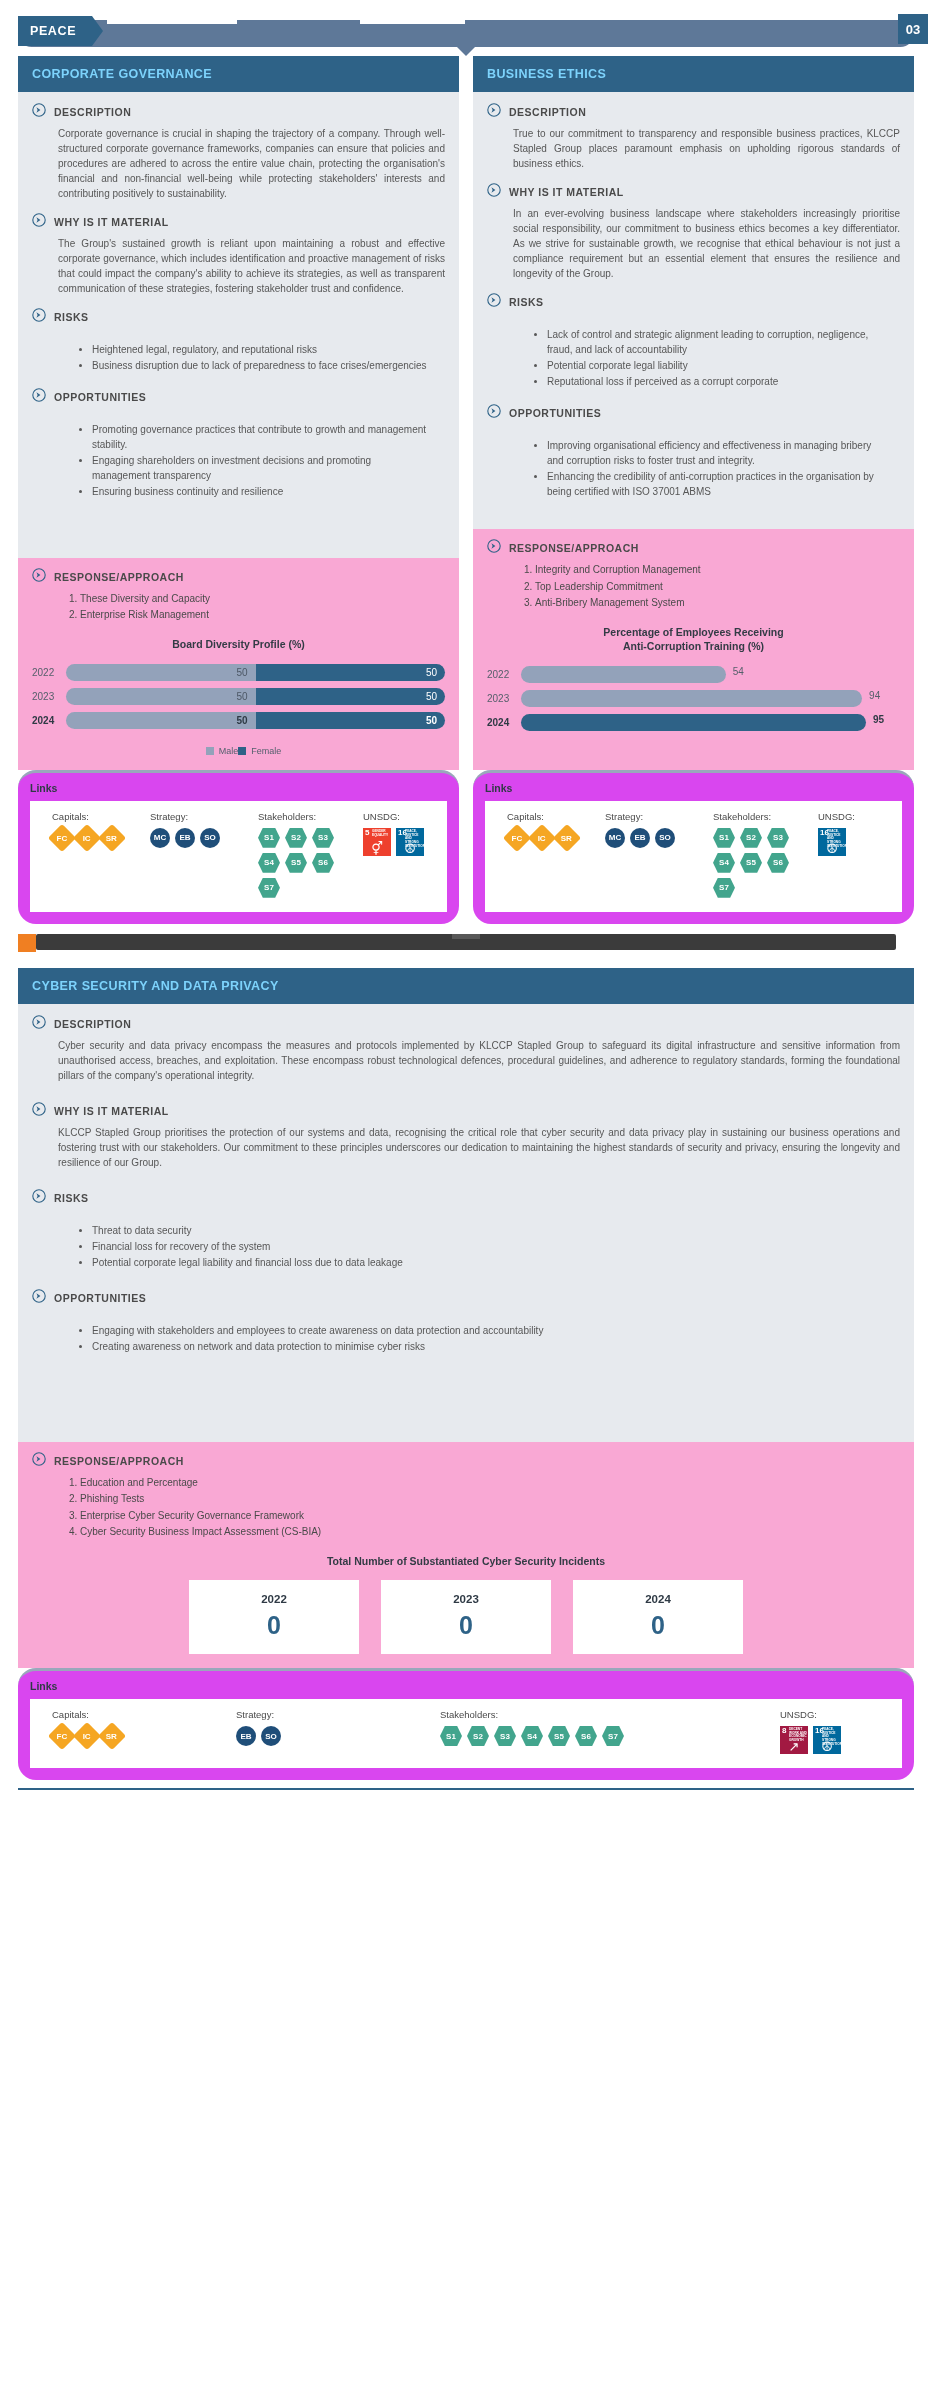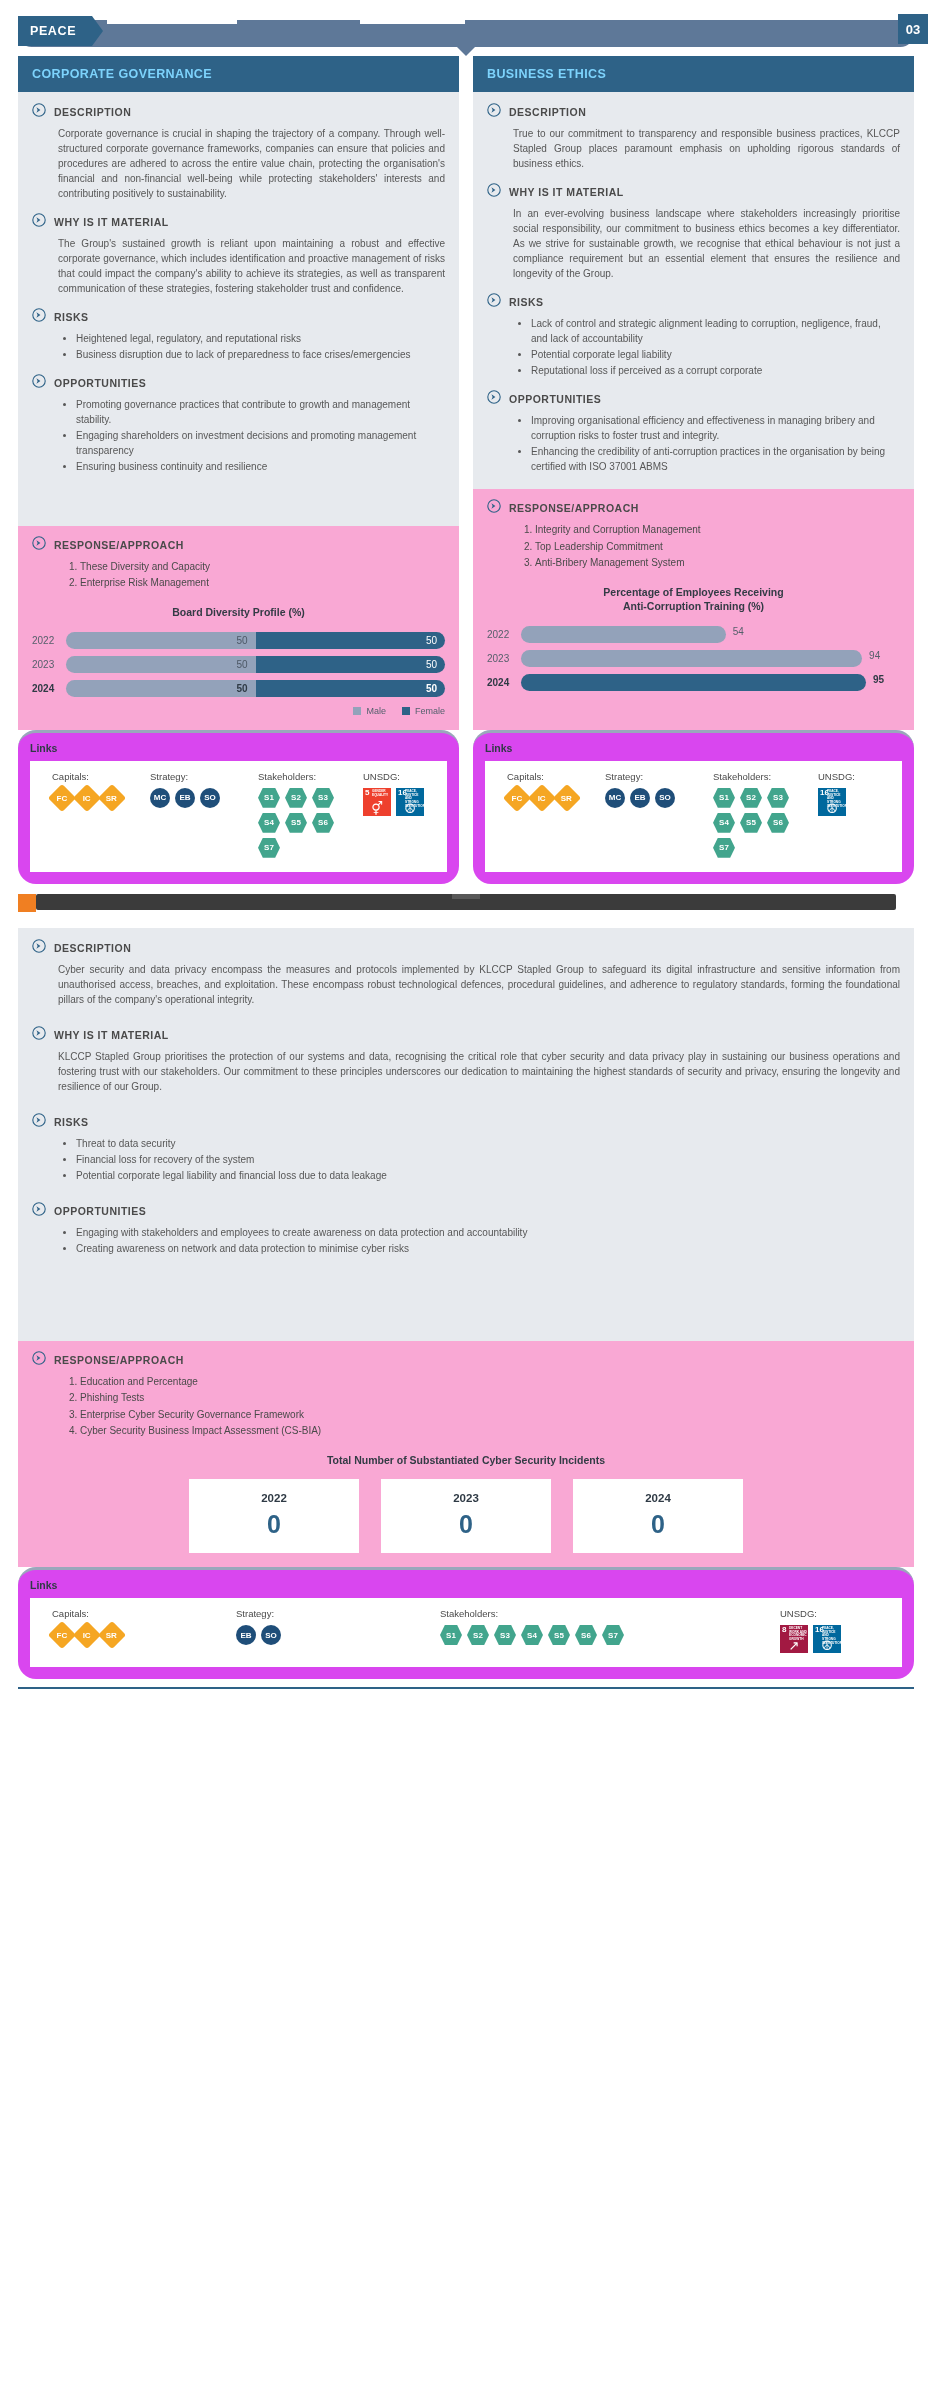--- a/index.html
+++ b/index.html
@@ -125,21 +125,21 @@
   }
   .blk-text {
     font-size: 10px;
     line-height: 1.5;
     color: #575757;
     text-align: justify;
     padding-left: 26px;
   }
   ul.blk-list {
     padding-left: 44px;
-    margin: 0;
+    margin: 16px;
   }
   ul.blk-list li {
     font-size: 10px;
     line-height: 1.5;
     color: #575757;
     margin-bottom: 1px;
   }
   ol.blk-ol {
     padding-left: 48px;
     margin: 0;
@@ -219,23 +219,22 @@
     font-size: 10px;
     color: #555f6b;
     margin-left: 7px;
     width: 24px;
     flex: 0 0 24px;
   }
   .bar-val.cur { font-weight: bold; color: #2f3a45; }
 
   .legend {
     display: flex;
-    gap: 16px;
-    justify-content: flex-end;
-    margin-top: 8px;
+    justify-content: center;
+    margin-top: 16px;
     padding-left: 10px;
   }
   .legend-item {
     display: flex;
     align-items: center;
     gap: 5px;
     font-size: 9px;
     color: #55606e;
   }
   .legend-sw { width: 8px; height: 8px; }
@@ -780,20 +779,23 @@
 
 </div>
 
 <div class="divider-band">
   <div class="divider-dark"></div>
   <div class="divider-orange"></div>
   <div class="divider-notch"></div>
 </div>
 
 <div class="full-section">
+  <div class="sec-header">
+    <span>CYBER SECURITY AND DATA PRIVACY</span>
+  </div>
   <div class="sec-body">
 
     <div class="blk" style="margin-bottom:20px">
       <div class="blk-head">
         <span class="arrow-ico">
           <svg width="14" height="14" viewBox="0 0 14 14">
               <circle cx="7" cy="7" r="6.2" fill="none" stroke="#2e6287" stroke-width="1.1"></circle>
               <path d="M4.4 4.3 L8.4 7 L4.4 9.7 L5.6 7 Z" fill="#2e6287"></path>
             </svg>
         </span>

